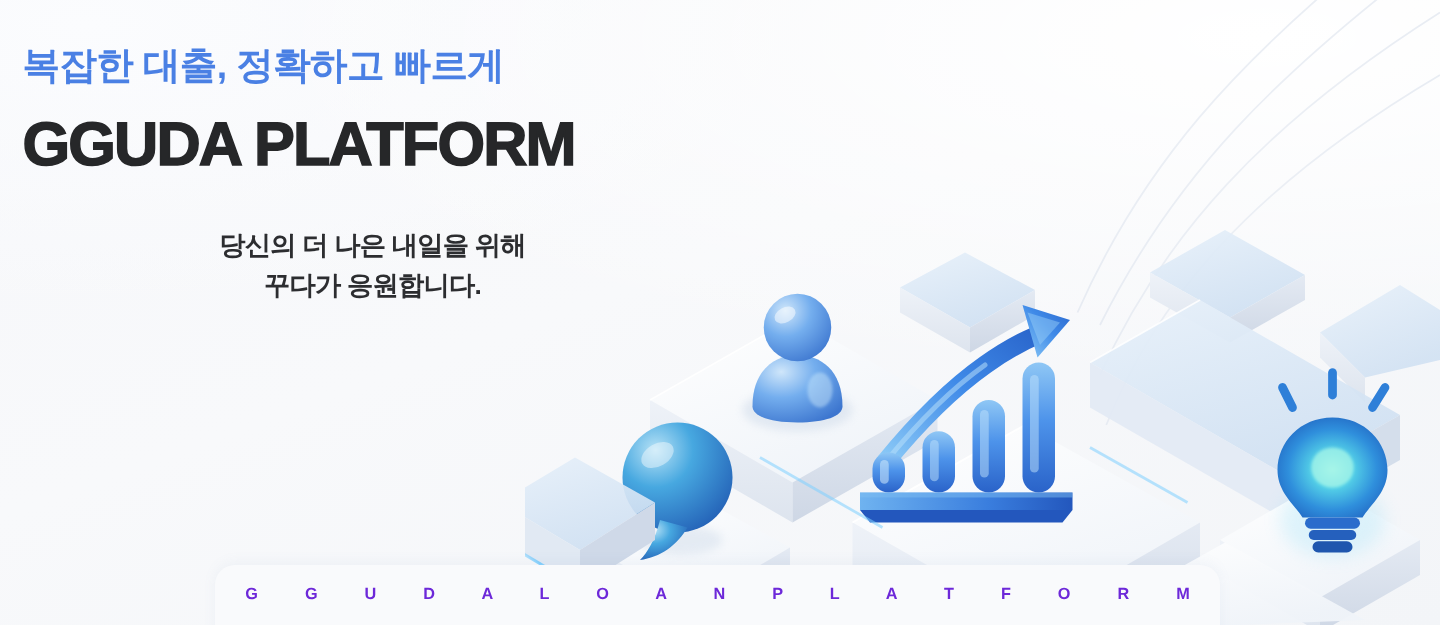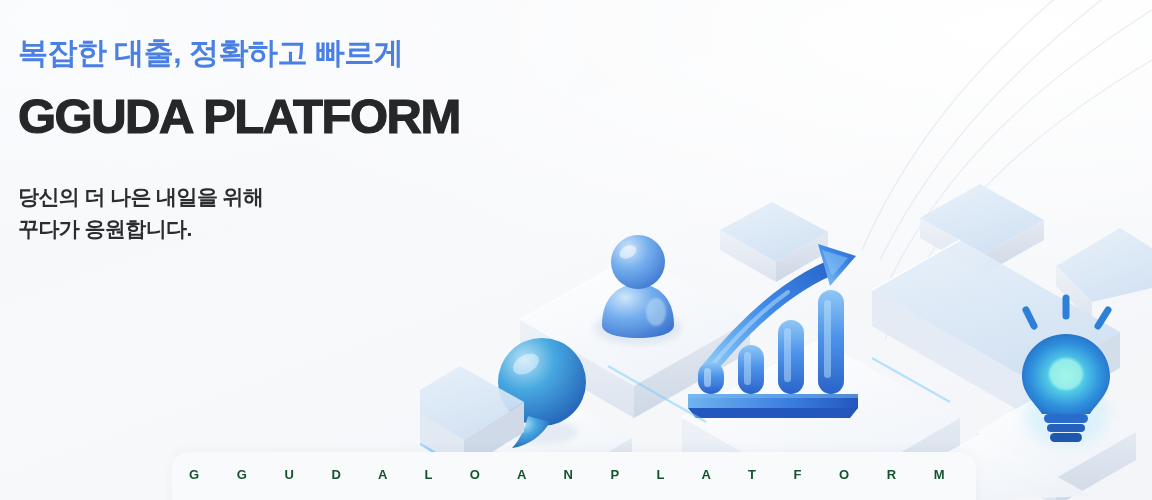--- a/index.html
+++ b/index.html
@@ -25,37 +25,37 @@
     color:#4a80e4;line-height:1.25;margin:0;white-space:nowrap;
   }
   .title{
     margin:20px 0 0 0;
     font-size:49px;line-height:1;font-weight:bold;
     letter-spacing:-1.5px;color:#262729;white-space:nowrap;
     -webkit-text-stroke:1.2px #262729;
   }
   .subtitle{
     margin:40px 0 0 0;font-size:21px;line-height:1.55;color:#2c2d30;
-    font-weight:600;letter-spacing:-0.6px;
+    font-weight:600;letter-spacing:-0.6px;text-align:center;
   }
   .subtitle .b{font-weight:bold;}
   .subtitle .n{font-weight:600;}
   
   .illus{position:absolute;left:420px;top:170px;width:732px;height:330px;}
   .illus svg{display:block;width:100%;height:100%;}
   
   .ribbon{
     position:absolute;left:172px;top:452px;width:804px;height:60px;
     background:#f9fafc;
     border-top-left-radius:16px;border-top-right-radius:16px;
     box-shadow:0 -2px 10px rgba(120,140,180,.07);
   }
   .ribbon-text{
-    position:absolute;left:0;right:0;top:15px;
-    font-size:13px;font-weight:bold;color:#14532d;
+    position:absolute;left:0;right:0;top:15px;text-align:center;
+    font-size:13px;font-weight:bold;color:#6d28d9;
     letter-spacing:17px;text-indent:17px;white-space:nowrap;
   }
 </style>
 </head>
 <body>
 
 <div class="hero">
 
   <svg class="sweeps" viewBox="0 0 1152 500" preserveAspectRatio="none">
     <defs>

